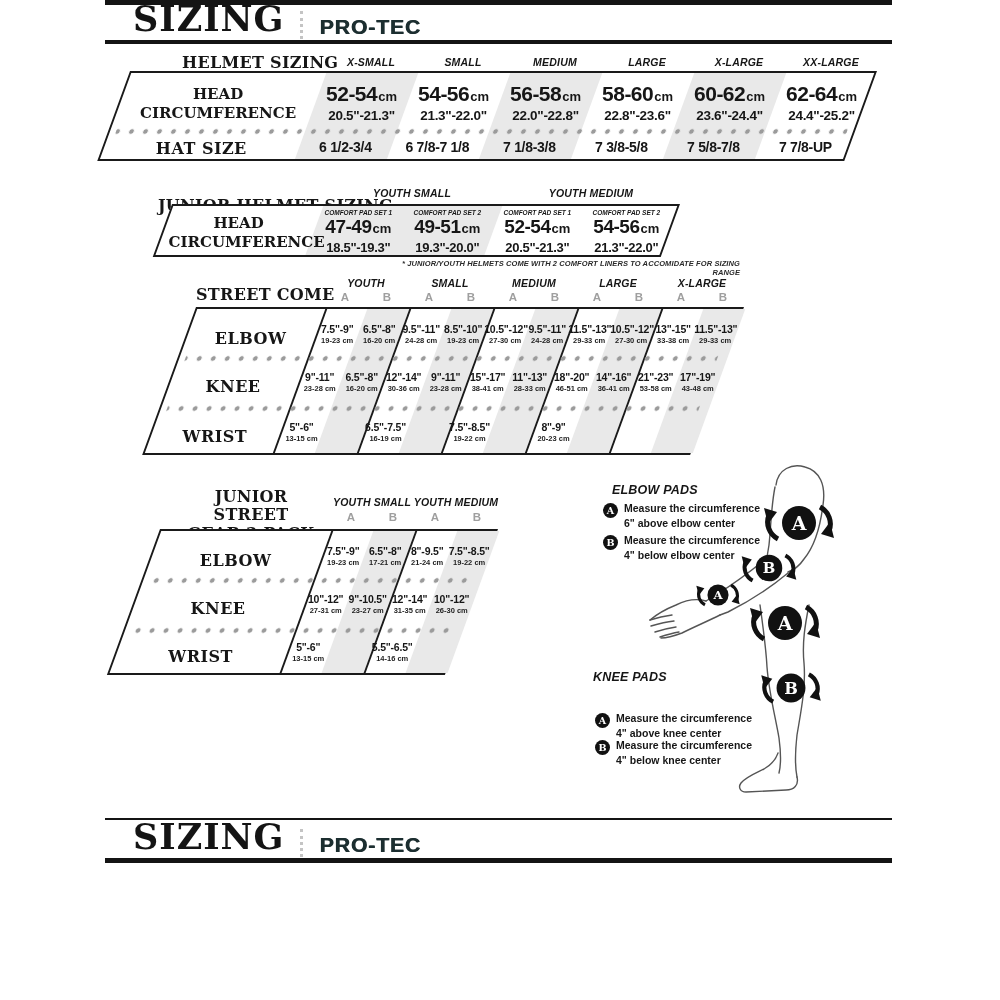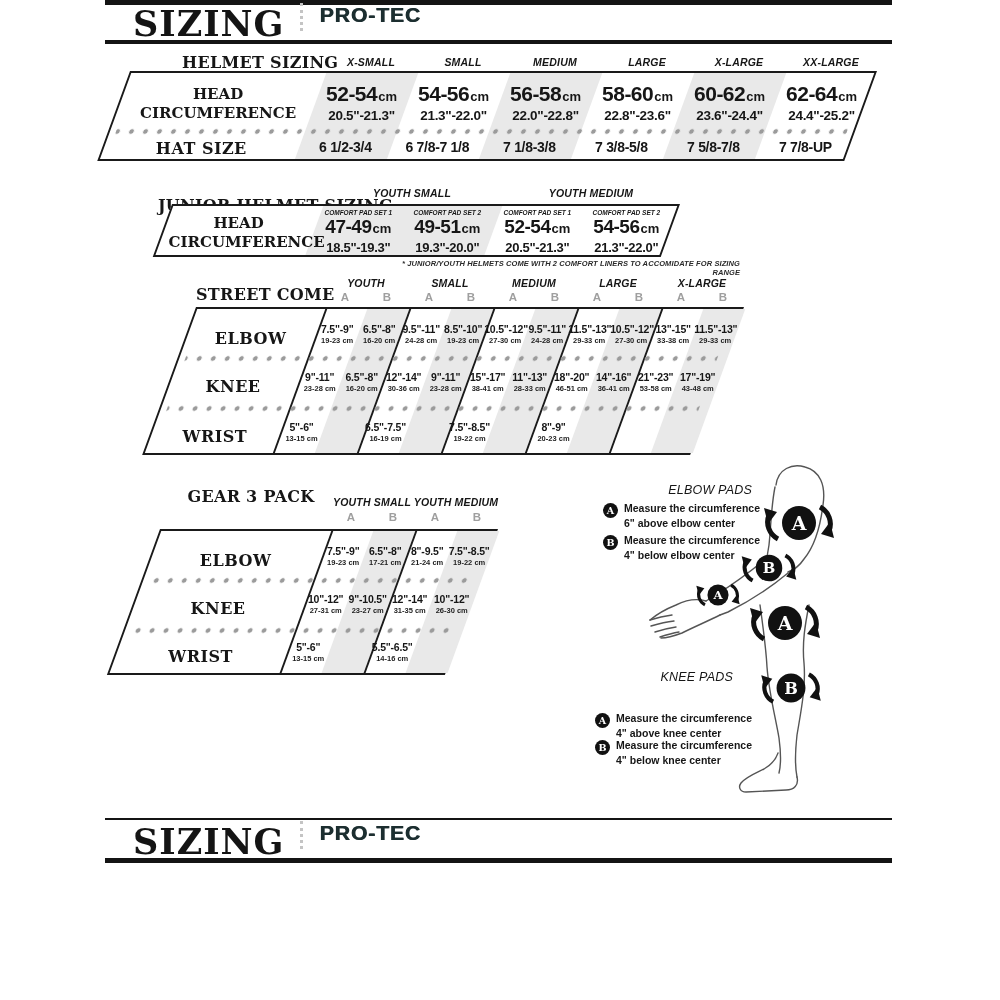--- a/index.html
+++ b/index.html
@@ -19,24 +19,24 @@
   .ab{position:absolute;font-weight:700;font-size:11.5px;color:#9f9f9f;transform:translateX(-50%)}
   .bignum{font-weight:700;font-size:21px;letter-spacing:-.5px;white-space:nowrap}
   .bignum .unit{font-size:13px;letter-spacing:0;margin-left:1px}
   .inch{font-weight:700;font-size:13.5px;letter-spacing:-.3px;white-space:nowrap;margin-top:2px}
   .hat{font-weight:700;font-size:14px;letter-spacing:-.3px;white-space:nowrap}
   .in{font-weight:700;font-size:10.5px;letter-spacing:-.2px;white-space:nowrap}
   .cmm{font-weight:700;font-size:7.5px;color:#232323;margin-top:1px;white-space:nowrap}
   .rowlab{font-family:"DejaVu Serif",serif;font-weight:700;font-size:16px;letter-spacing:.5px}
   .secttitle{font-family:"DejaVu Serif",serif;font-weight:700;font-size:16px;letter-spacing:.3px;white-space:nowrap}
   .setlab{font-style:italic;font-weight:700;font-size:6.5px;white-space:nowrap}
-  .guidetitle{position:absolute;font-style:italic;font-weight:400;font-size:12.5px;text-align:right;letter-spacing:.2px}
+  .guidetitle{position:absolute;font-style:italic;font-weight:700;font-size:12.5px;text-align:left;letter-spacing:.2px}
   .bullet{position:absolute;width:15px;height:15px;border-radius:50%;background:#111;color:#fff;font-family:"DejaVu Serif",serif;font-weight:700;font-size:9.5px;display:flex;align-items:center;justify-content:center}
   .gline{position:absolute;font-weight:700;font-size:10.5px;line-height:1.45;white-space:nowrap}
-  .mast{position:absolute;display:flex;align-items:flex-start;height:36px}
+  .mast{position:absolute;display:flex;align-items:flex-end;height:36px}
   .mast .ttl{font-family:"DejaVu Serif",serif;font-weight:700;font-size:35px;letter-spacing:1px;color:#141414}
   .mast .div{height:28px;border-left:3px dotted #c4c4c4;margin:0 16px}
   .mast .brand{font-weight:700;font-size:21px;letter-spacing:1px;color:#1c2e30;text-shadow:.8px 0 0 #1c2e30}
   .foot{position:absolute;font-style:italic;font-weight:700;font-size:7.5px;color:#2a2a2a;text-align:right;letter-spacing:.1px}
 </style>
 </head>
 <body>
 
 <div class="rule" style="left:105px;top:0;width:787px;height:5px"></div>
 <div class="mast" style="left:133px;top:3px">
@@ -256,20 +256,21 @@
       <div class="in">7.5"-8.5"</div>
       <div class="cmm">19-22 cm</div>
     </div>
   <div class="cell us" style="left:380px;top:112px;width:42px">
       <div class="in">8"-9"</div>
       <div class="cmm">20-23 cm</div>
     </div>
 </div>
 
 <div class="abs secttitle ctr" style="left:186px;top:488px;width:130px;line-height:1.15;white-space:normal">
+  <div>JUNIOR STREET</div>
   <div>GEAR 3 PACK</div>
 </div>
 <div class="sizehead" style="left:372px;top:496px">YOUTH SMALL</div>
 <div class="sizehead" style="left:456px;top:496px">YOUTH MEDIUM</div>
 <div class="ab" style="left:351px;top:511px">A</div>
 <div class="ab" style="left:393px;top:511px">B</div>
 <div class="ab" style="left:435px;top:511px">A</div>
 <div class="ab" style="left:477px;top:511px">B</div>
 
 <div class="skewbox" style="left:160px;top:529px;width:338px;height:146px">

